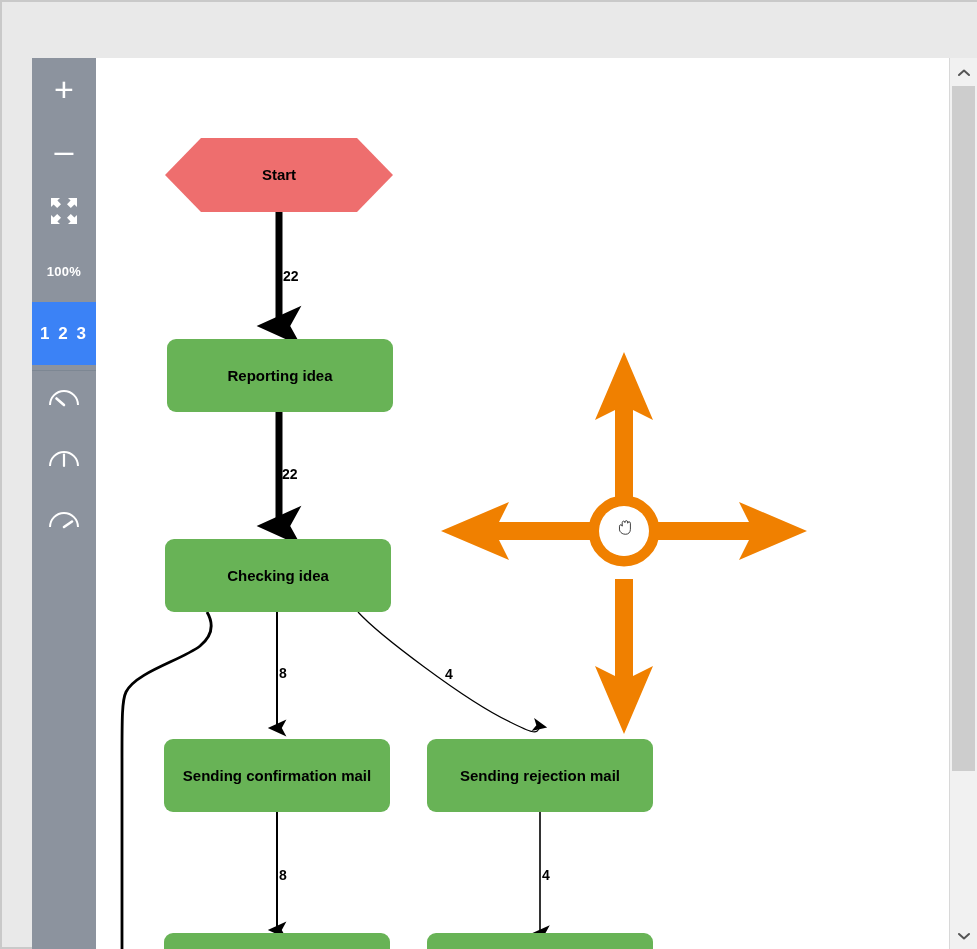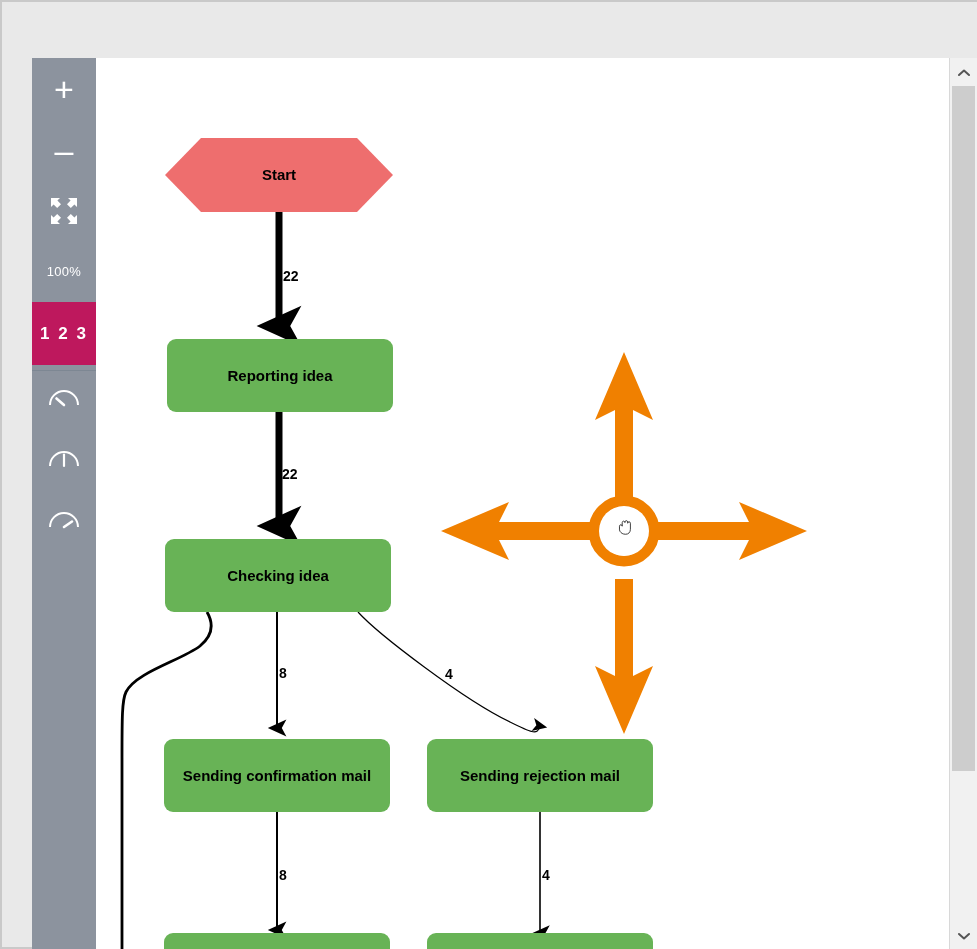--- a/index.html
+++ b/index.html
@@ -56,27 +56,27 @@
     position: relative;
     width: 64px; height: 61px;
     display: flex; align-items: center; justify-content: center;
     color: #ffffff;
     cursor: pointer;
     user-select: none;
   }
   .tb-plus { font-size: 34px; line-height: 1; font-weight: 300; }
   .tb-minus { font-size: 34px; line-height: 1; font-weight: 300; }
   .tb-zoomlabel {
-    font-size: 13px; font-weight: normal; letter-spacing: .3px;
+    font-size: 13px; font-weight: bold; letter-spacing: .3px;
   }
   .tb-sep {
     position: absolute; left: 0; width: 64px; height: 1px;
     background: #7d8793;
   }
-  .tb-btn.active { background: #be185d; }
+  .tb-btn.active { background: #3b82f6; }
   .tb-123 {
     font-size: 17px; font-weight: bold; letter-spacing: 2px;
   }
   .tb-icon svg { display: block; }
 
   
   #scrollbar {
     position: absolute;
     right: 0px; top: 58px;
     width: 27px; height: 891px;

